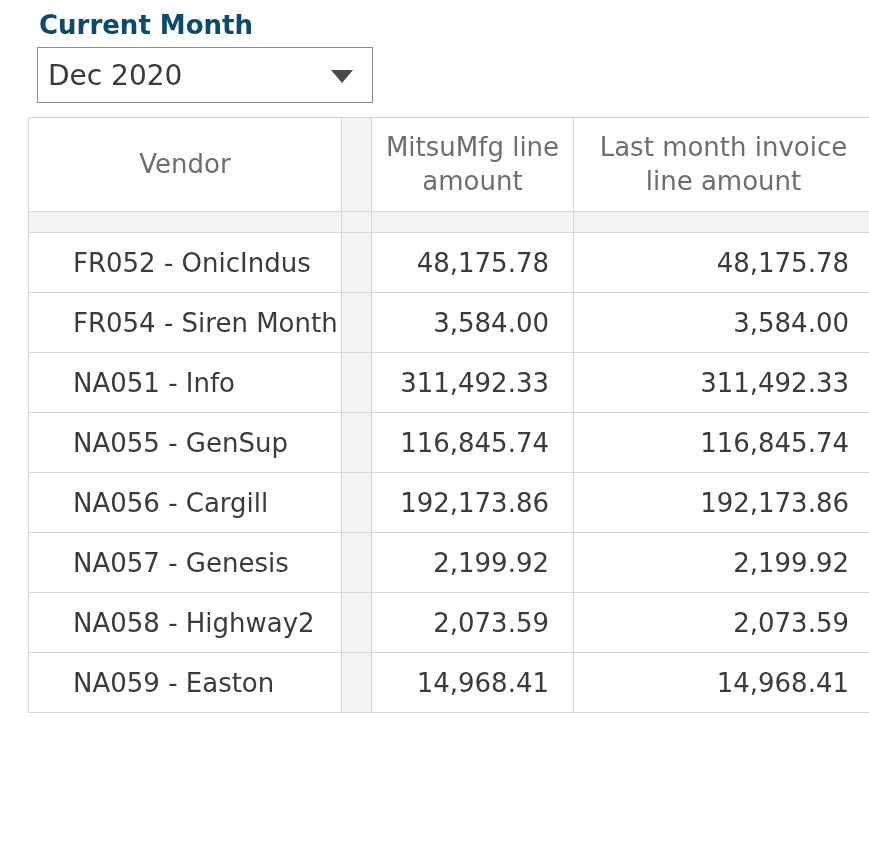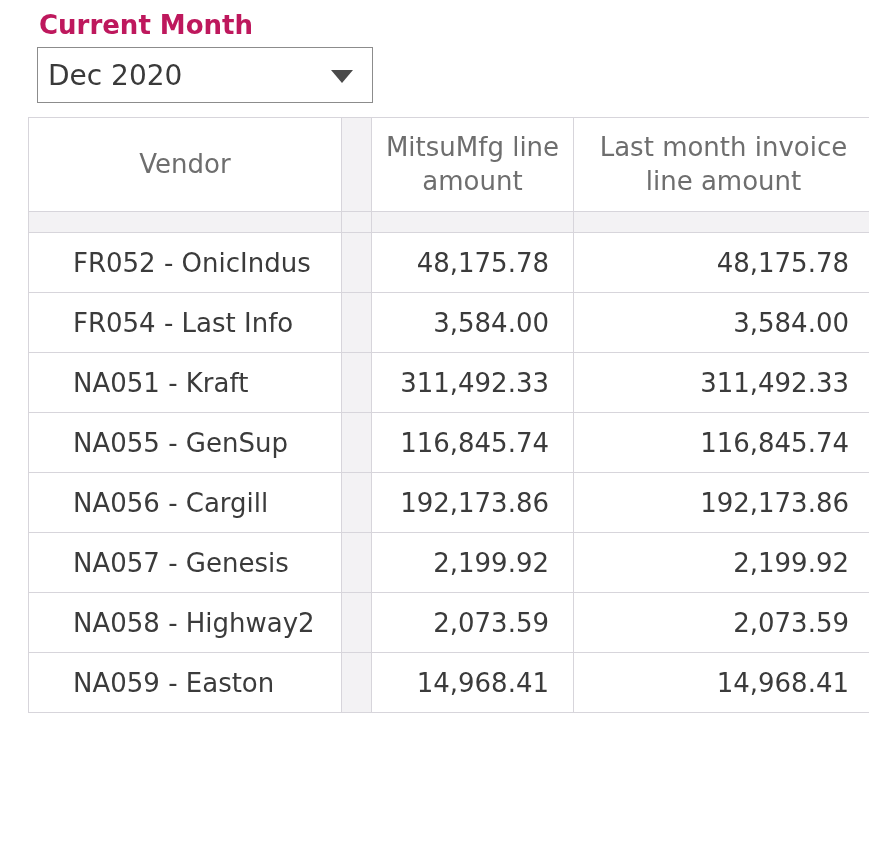--- a/index.html
+++ b/index.html
@@ -16,21 +16,21 @@
     overflow: hidden;
   }
 
   
   .slicer-title {
     position: absolute;
     left: 39px;
     top: 10px;
     font-size: 26px;
     font-weight: bold;
-    color: #be185d;
+    color: #0c4a6e;
   }
   .dropdown {
     position: absolute;
     left: 37px;
     top: 47px;
     width: 336px;
     height: 56px;
     box-sizing: border-box;
     border: 1px solid #8c8c8c;
     background: #ffffff;
@@ -131,28 +131,28 @@
     </tr>
 
     <tr class="data-row">
       <td class="cell-vendor">FR052 - OnicIndus</td>
       <td class="col-spacer-cell"></td>
       <td class="cell-num">48,175.78</td>
       <td class="cell-num">48,175.78</td>
     </tr>
 
     <tr class="data-row">
-      <td class="cell-vendor">FR054 - Last Info</td>
+      <td class="cell-vendor">FR054 - Siren Month</td>
       <td class="col-spacer-cell"></td>
       <td class="cell-num">3,584.00</td>
       <td class="cell-num">3,584.00</td>
     </tr>
 
     <tr class="data-row">
-      <td class="cell-vendor">NA051 - Kraft</td>
+      <td class="cell-vendor">NA051 - Info</td>
       <td class="col-spacer-cell"></td>
       <td class="cell-num">311,492.33</td>
       <td class="cell-num">311,492.33</td>
     </tr>
 
 
     <tr class="data-row">
       <td class="cell-vendor">NA055 - GenSup</td>
       <td class="col-spacer-cell"></td>
       <td class="cell-num">116,845.74</td>

